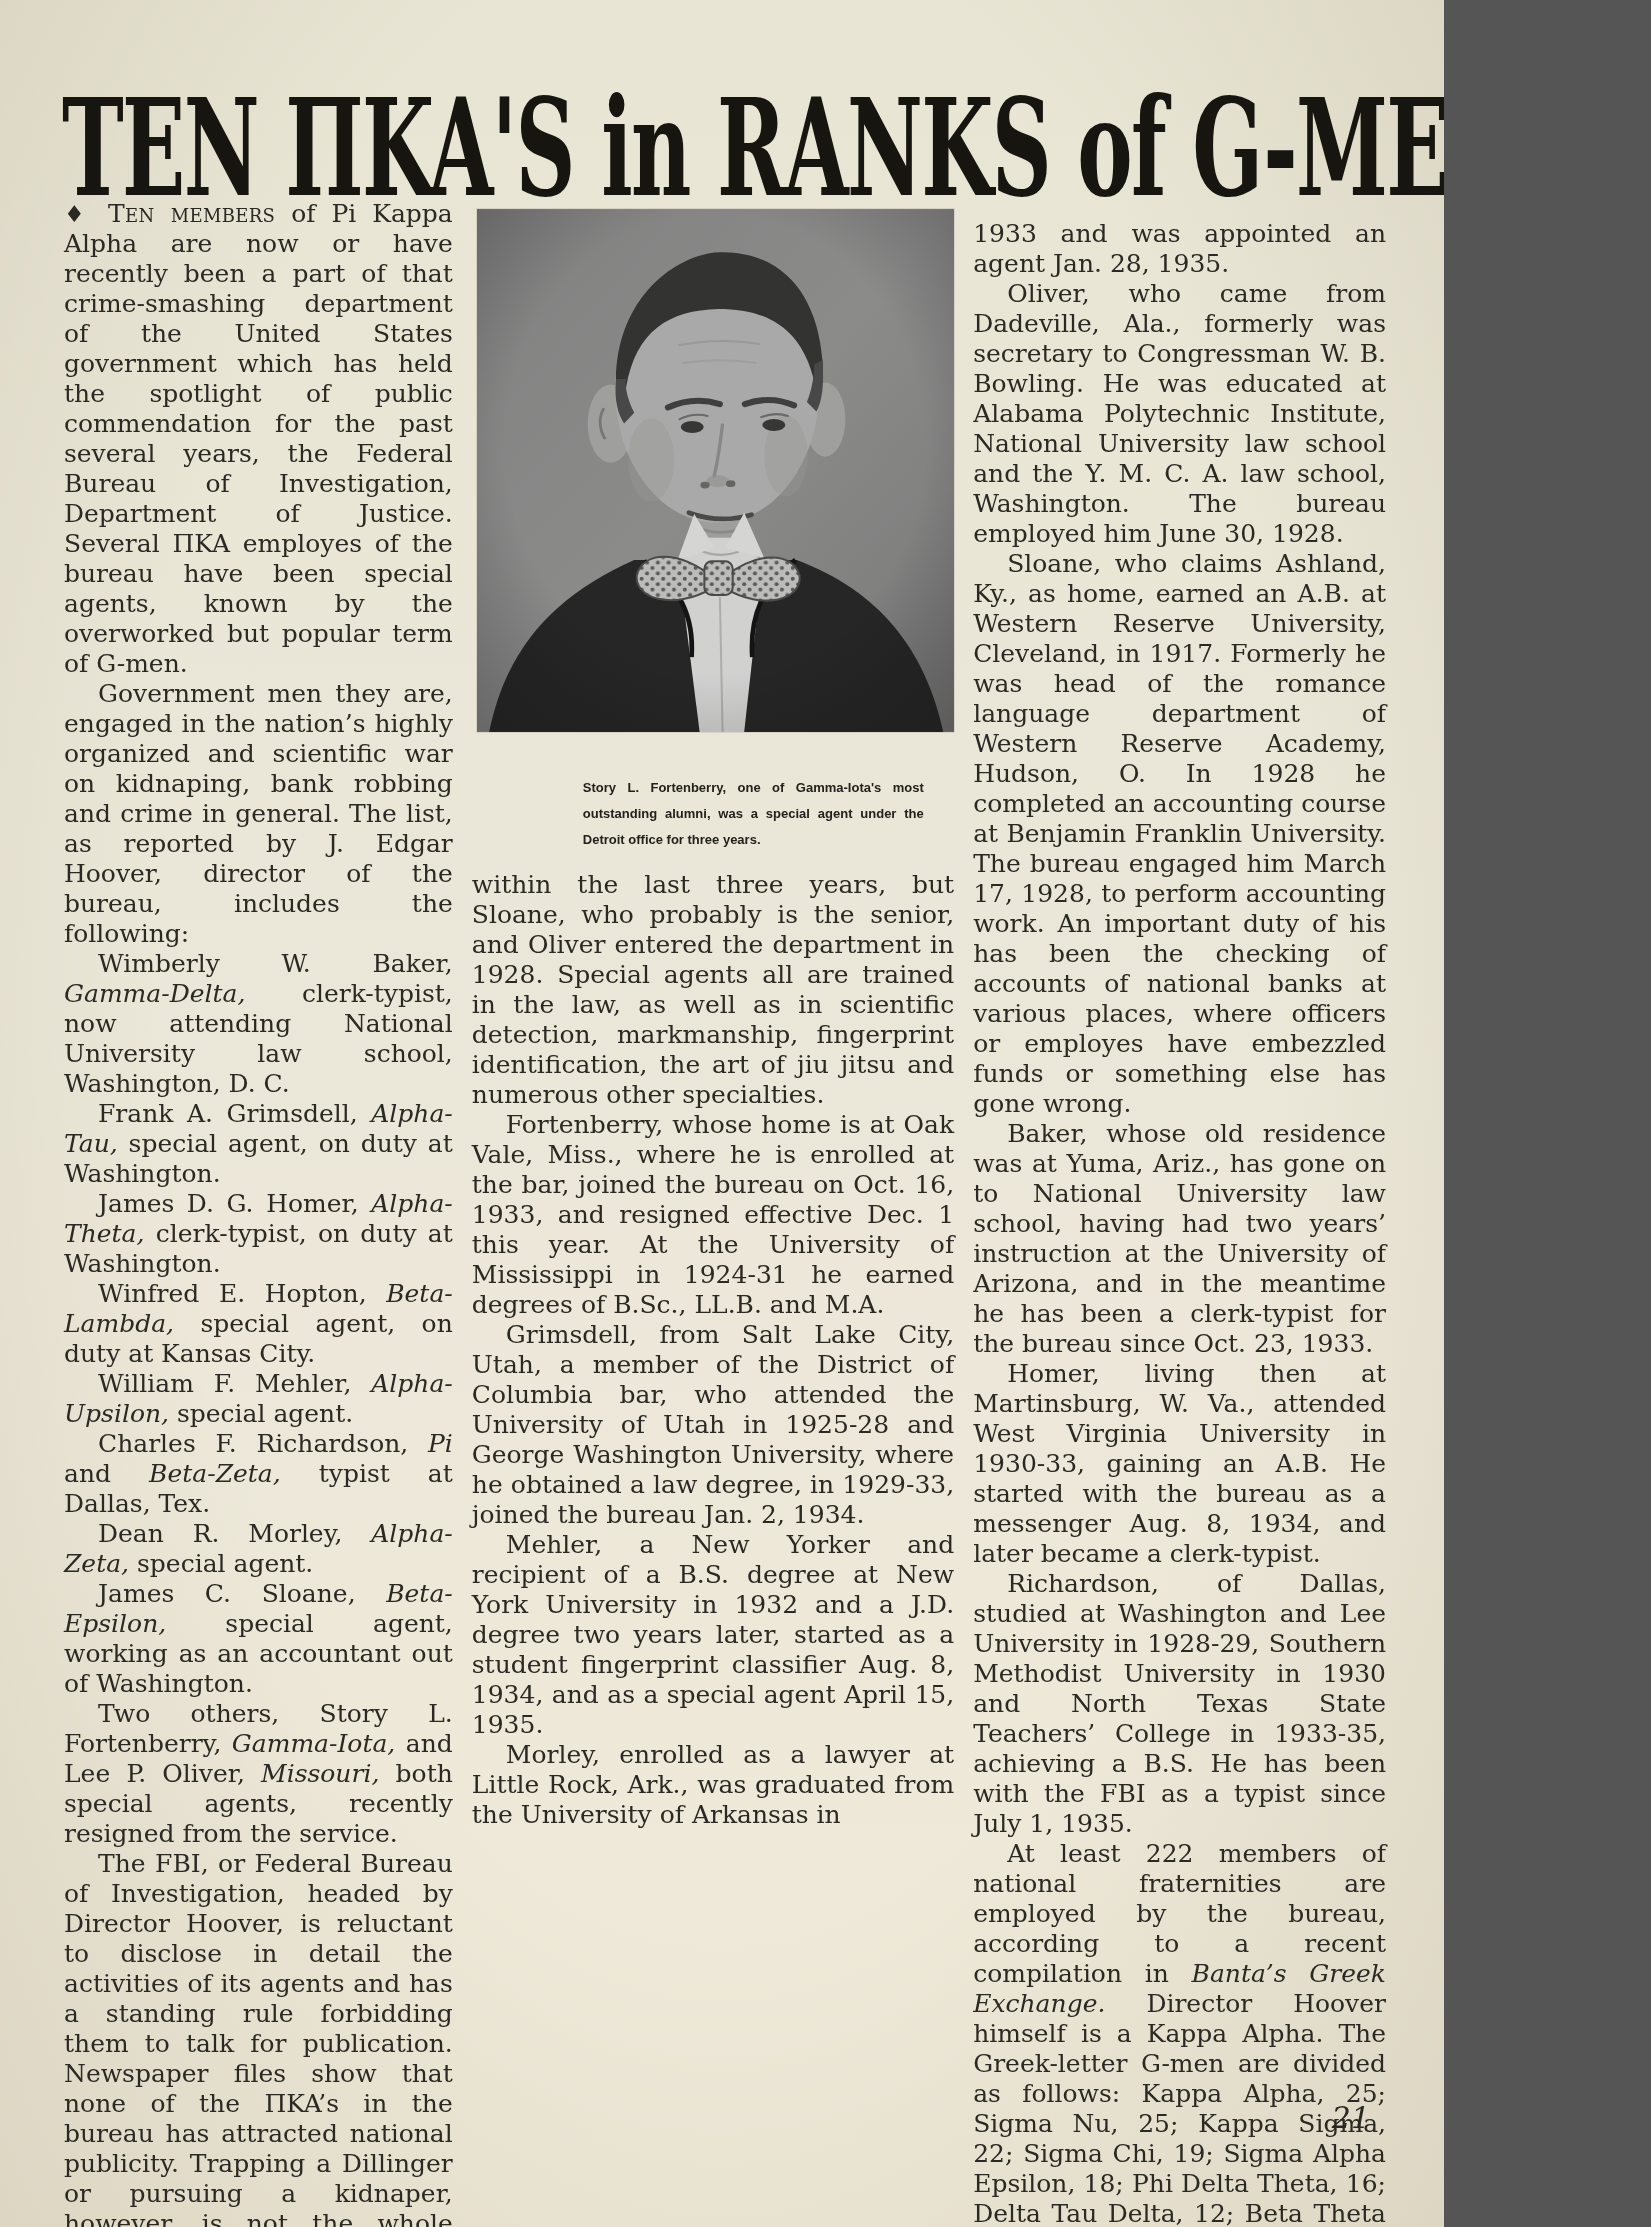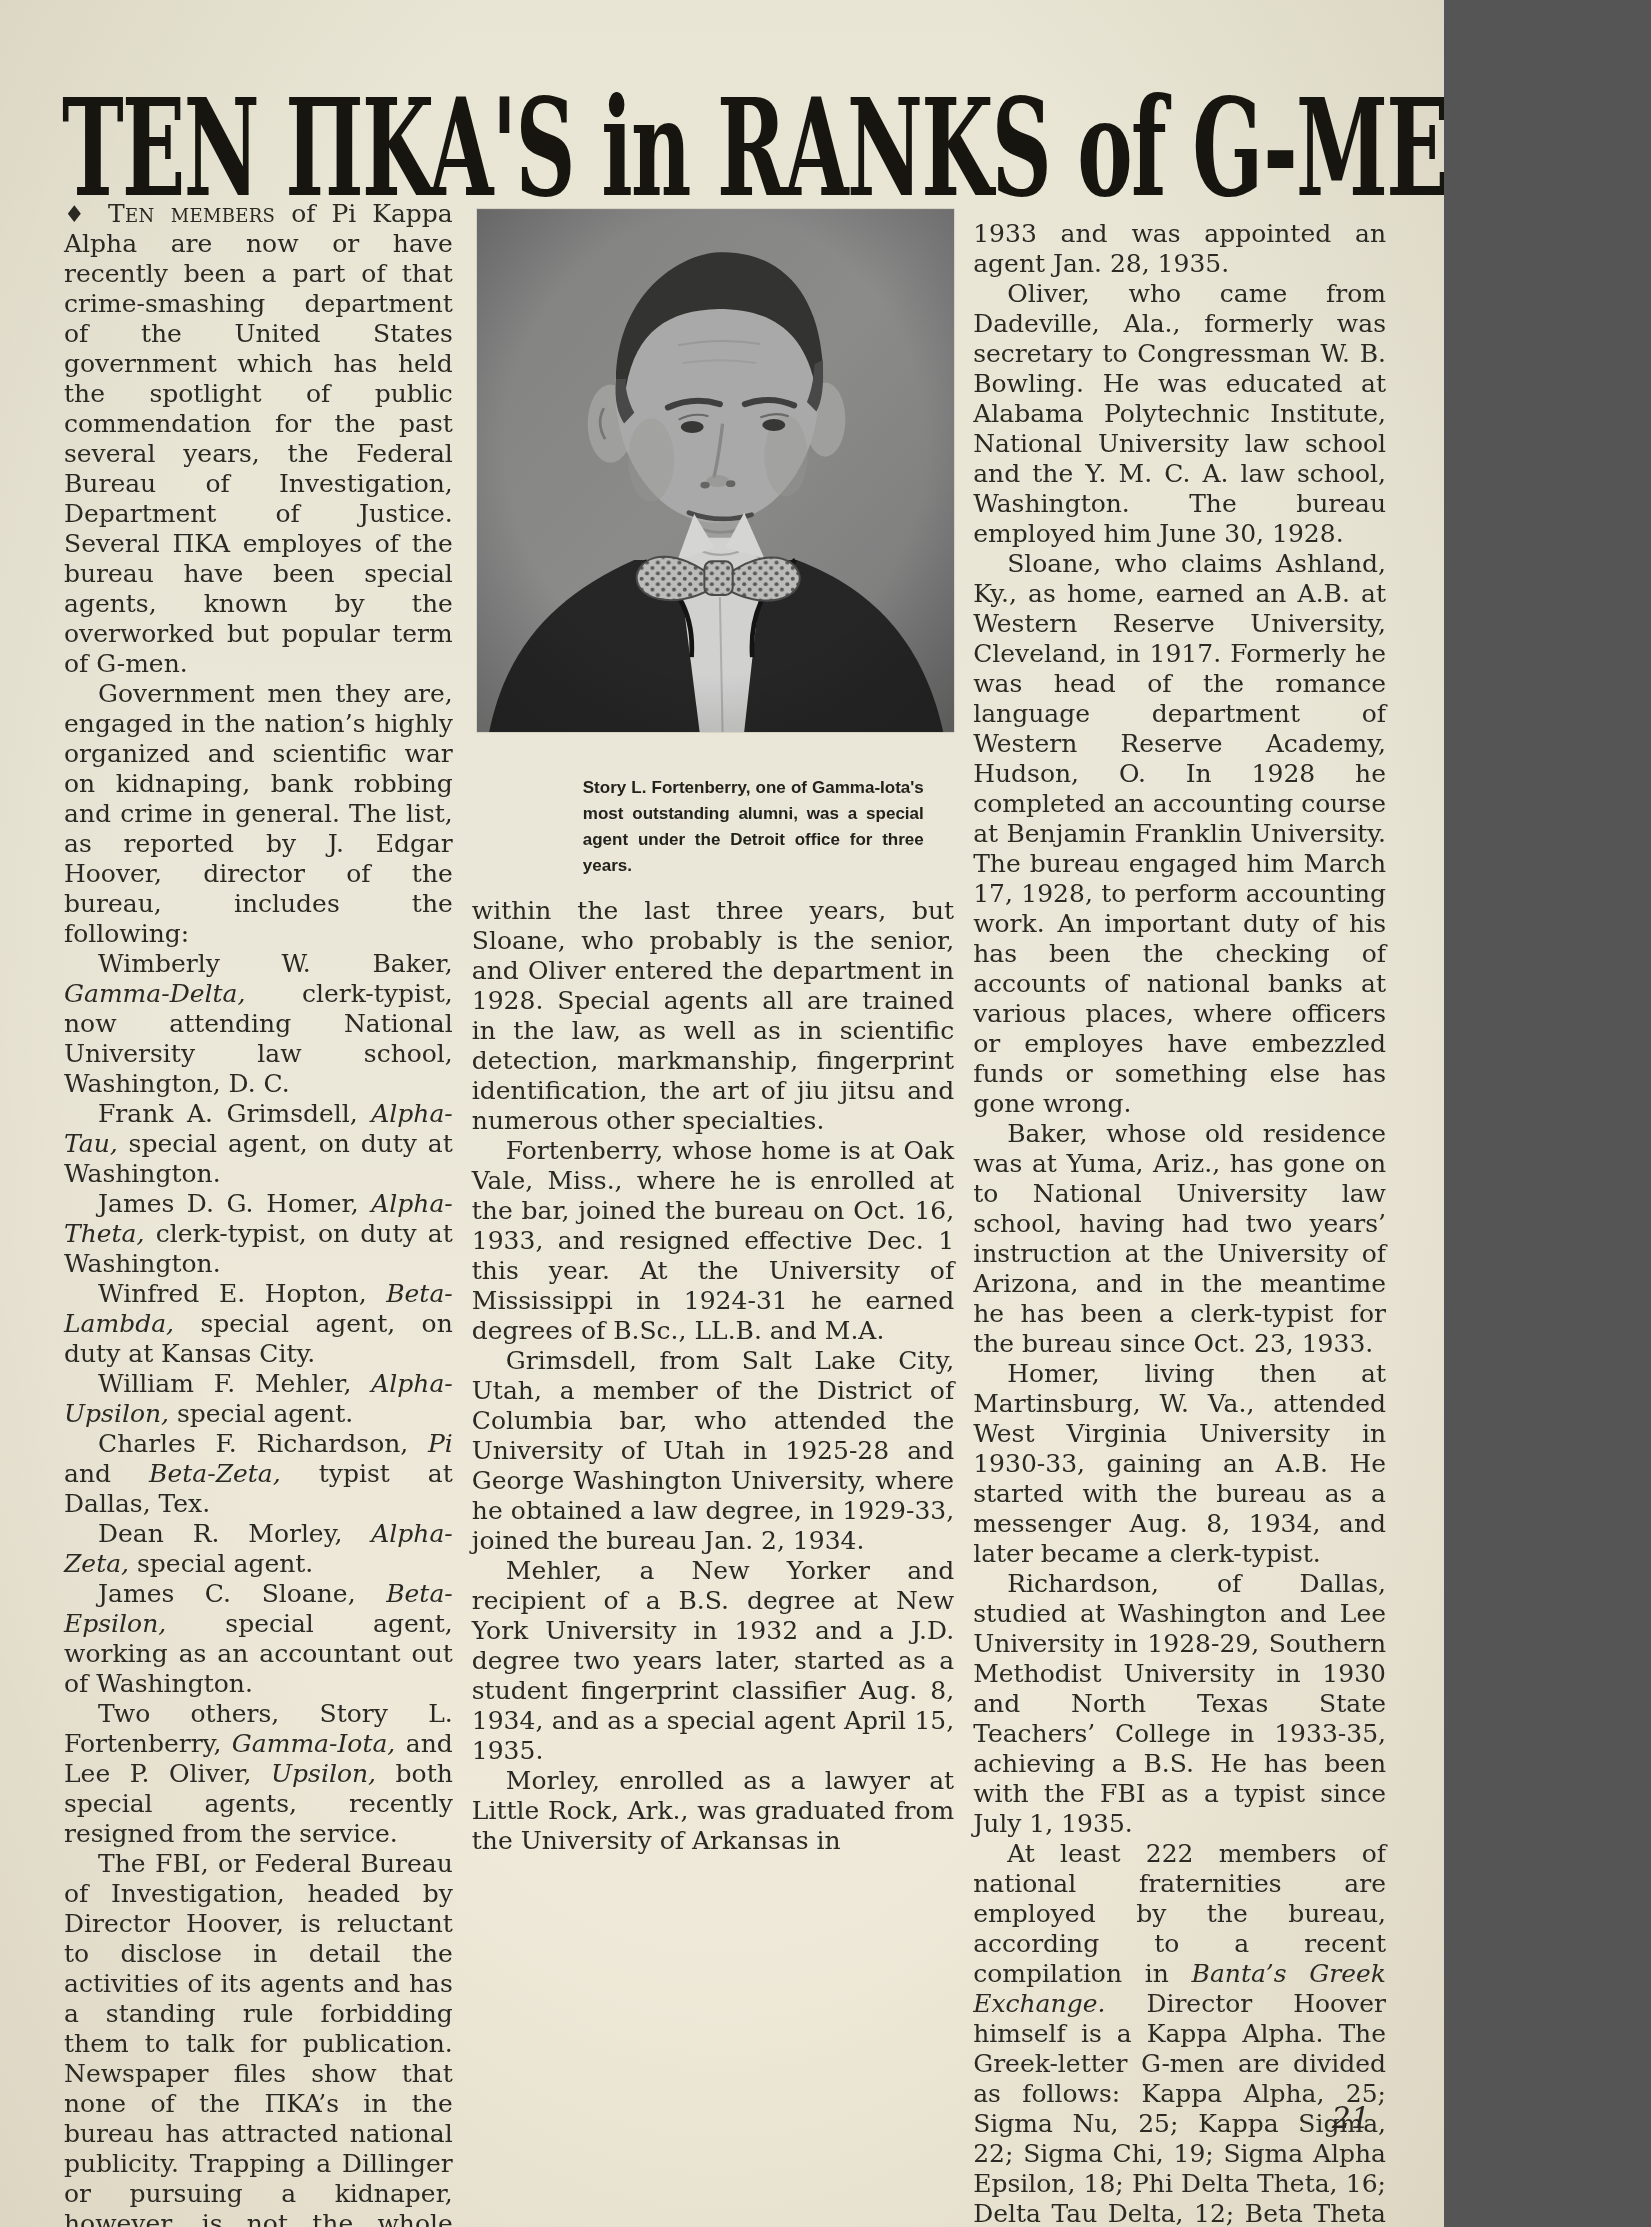--- a/index.html
+++ b/index.html
@@ -45,21 +45,21 @@
   .photo{
     margin:10px 0 0 5.4px;width:477px;height:523px;
     box-shadow:0 0 0 0.7px rgba(40,35,25,0.15);
     filter:saturate(0.05) contrast(0.98);
   }
   .photo svg{display:block;}
   .caption{
     margin:43px 0 0 111px;width:341px;
     font-family:"Liberation Sans", sans-serif;
     font-weight:700;
-    font-size:17px;line-height:26px;
+    font-size:13px;line-height:26px;
     color:#22211c;
     text-align:justify;
   }
   .colbody{margin-top:17px;}
   .pageno{
     position:absolute;top:2090px;right:74px;
     font-family:"DejaVu Serif", serif;
     font-style:italic;
     font-size:30px;color:#2a2822;margin-top:10px;
   }
@@ -79,21 +79,21 @@
         <p class="para"><span class="diamond">♦ </span><span class="sc">Ten members</span><span> of Pi Kappa Alpha are now or have recently been a part of that crime-smashing department of the United States government which has held the spotlight of public commendation for the past several years, the Federal Bureau of Investigation, Department of Justice. Several ΠKA employes of the bureau have been special agents, known by the overworked but popular term of G-men.</span></p>
         <p class="para indent"><span>Government men they are, engaged in the nation’s highly organized and scientific war on kidnaping, bank robbing and crime in general. The list, as reported by J. Edgar Hoover, director of the bureau, includes the following:</span></p>
         <p class="para indent"><span>Wimberly W. Baker, </span><span class="it">Gamma-Delta,</span><span> clerk-typist, now attending National University law school, Washington, D. C.</span></p>
         <p class="para indent"><span>Frank A. Grimsdell, </span><span class="it">Alpha-Tau,</span><span> special agent, on duty at Washington.</span></p>
         <p class="para indent"><span>James D. G. Homer, </span><span class="it">Alpha-Theta,</span><span> clerk-typist, on duty at Washington.</span></p>
         <p class="para indent"><span>Winfred E. Hopton, </span><span class="it">Beta-Lambda,</span><span> special agent, on duty at Kansas City.</span></p>
         <p class="para indent"><span>William F. Mehler, </span><span class="it">Alpha-Upsilon,</span><span> special agent.</span></p>
         <p class="para indent"><span>Charles F. Richardson, </span><span class="it">Pi</span><span> and </span><span class="it">Beta-Zeta,</span><span> typist at Dallas, Tex.</span></p>
         <p class="para indent"><span>Dean R. Morley, </span><span class="it">Alpha-Zeta,</span><span> special agent.</span></p>
         <p class="para indent"><span>James C. Sloane, </span><span class="it">Beta-Epsilon,</span><span> special agent, working as an accountant out of Washington.</span></p>
-        <p class="para indent"><span>Two others, Story L. Fortenberry, </span><span class="it">Gamma-Iota,</span><span> and Lee P. Oliver, </span><span class="it">Upsilon,</span><span> both special agents, recently resigned from the service.</span></p>
+        <p class="para indent"><span>Two others, Story L. Fortenberry, </span><span class="it">Gamma-Iota,</span><span> and Lee P. Oliver, </span><span class="it">Missouri,</span><span> both special agents, recently resigned from the service.</span></p>
         <p class="para indent"><span>The FBI, or Federal Bureau of Investigation, headed by Director Hoover, is reluctant to disclose in detail the activities of its agents and has a standing rule forbidding them to talk for publication. Newspaper files show that none of the ΠKA’s in the bureau has attracted national publicity. Trapping a Dillinger or pursuing a kidnaper, however, is not the whole business of the war on crime; the unsung task of ferreting out malefactors large and small is the day-in and day-out business of all G-men.</span></p>
         <p class="para indent"><span>These ΠKA’s are all young men. Most of them have joined the FBI</span></p>
       </div>
 
     <div class="col col2">
       <figure class="photo" style="margin-top:10px;margin-bottom:0;">
         <svg width="477" height="523" viewBox="0 0 707 775">
           <defs>
             <linearGradient id="pbg" x1="0" y1="0" x2="1" y2="1">
               <stop offset="0" stop-color="#83817a"></stop>

